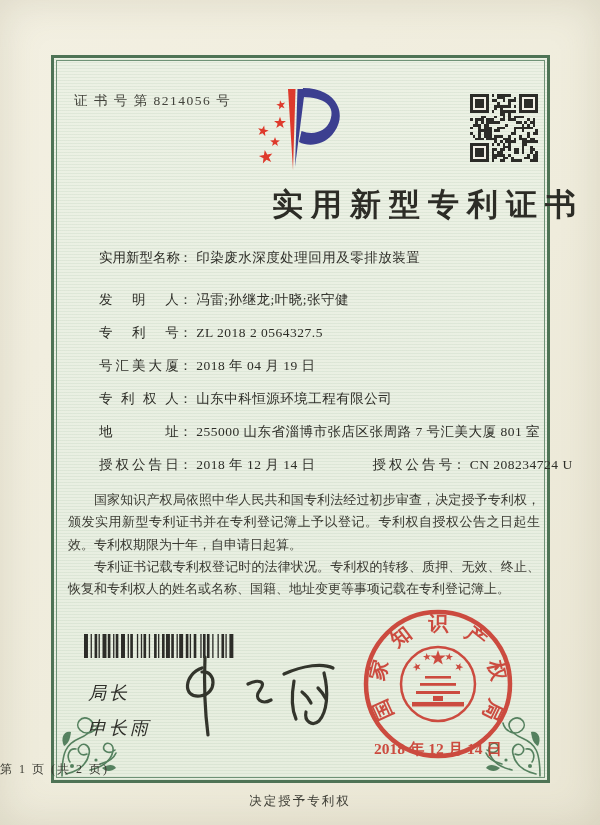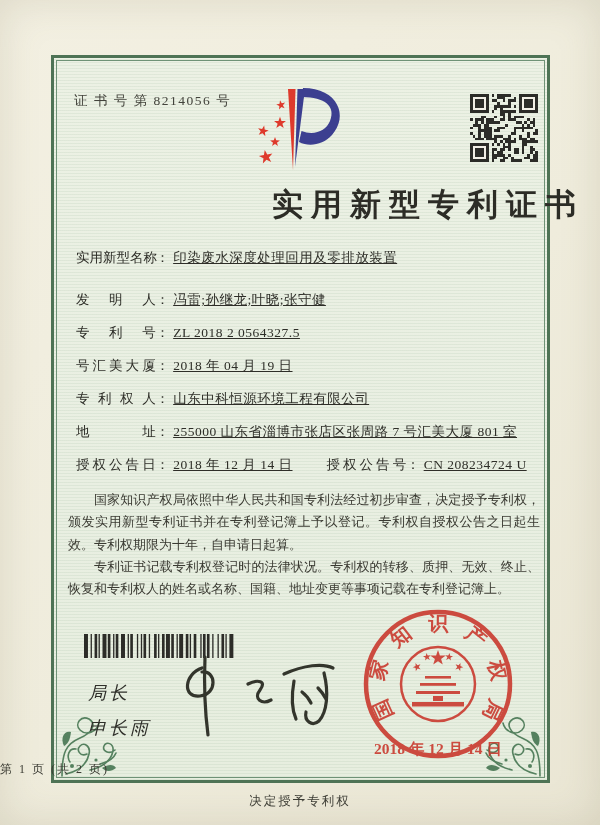--- a/index.html
+++ b/index.html
@@ -31,23 +31,23 @@
   }
   .logo{position:absolute;left:236px;top:84px;}
   .qr{position:absolute;left:470px;top:94px;width:68px;height:68px;}
   .title{
     position:absolute;left:0;right:16px;top:184px;text-align:right;
     font-size:31px;font-weight:bold;letter-spacing:8px;color:#2c2c26;
   }
   .fields{position:absolute;left:76px;top:249px;right:52px;font-size:13.5px;color:#2e2e28;}
   .frow{margin-bottom:15px;white-space:nowrap;}
   .frow.gap-lg{margin-bottom:24px;}
-  .flabel{display:inline-block;width:5.9em;text-align:justify;text-align-last:justify;vertical-align:bottom;}
+  .flabel{display:inline-block;width:5.9em;text-align:justify;text-align-last:justify;vertical-align:bottom;margin-left:23px;}
   .fcolon{display:inline-block;margin-right:4px;}
-  .fvalue{letter-spacing:.5px;text-decoration:underline;}
+  .fvalue{letter-spacing:.5px;}
   .frow-double{display:flex;}
   .pair2{margin-left:34px;}
   .body-text{
     position:absolute;left:68px;right:60px;top:489px;
     font-size:13px;line-height:1.72;color:#3a3a32;text-align:justify;
   }
   .body-text p{margin:0;text-indent:2em;}
   .barcode{position:absolute;left:84px;top:634px;}
   .director{position:absolute;left:88px;top:676px;font-size:18px;color:#2f2f2a;letter-spacing:3px;line-height:1.95;font-style:italic;}
   .signature{position:absolute;left:172px;top:650px;}

